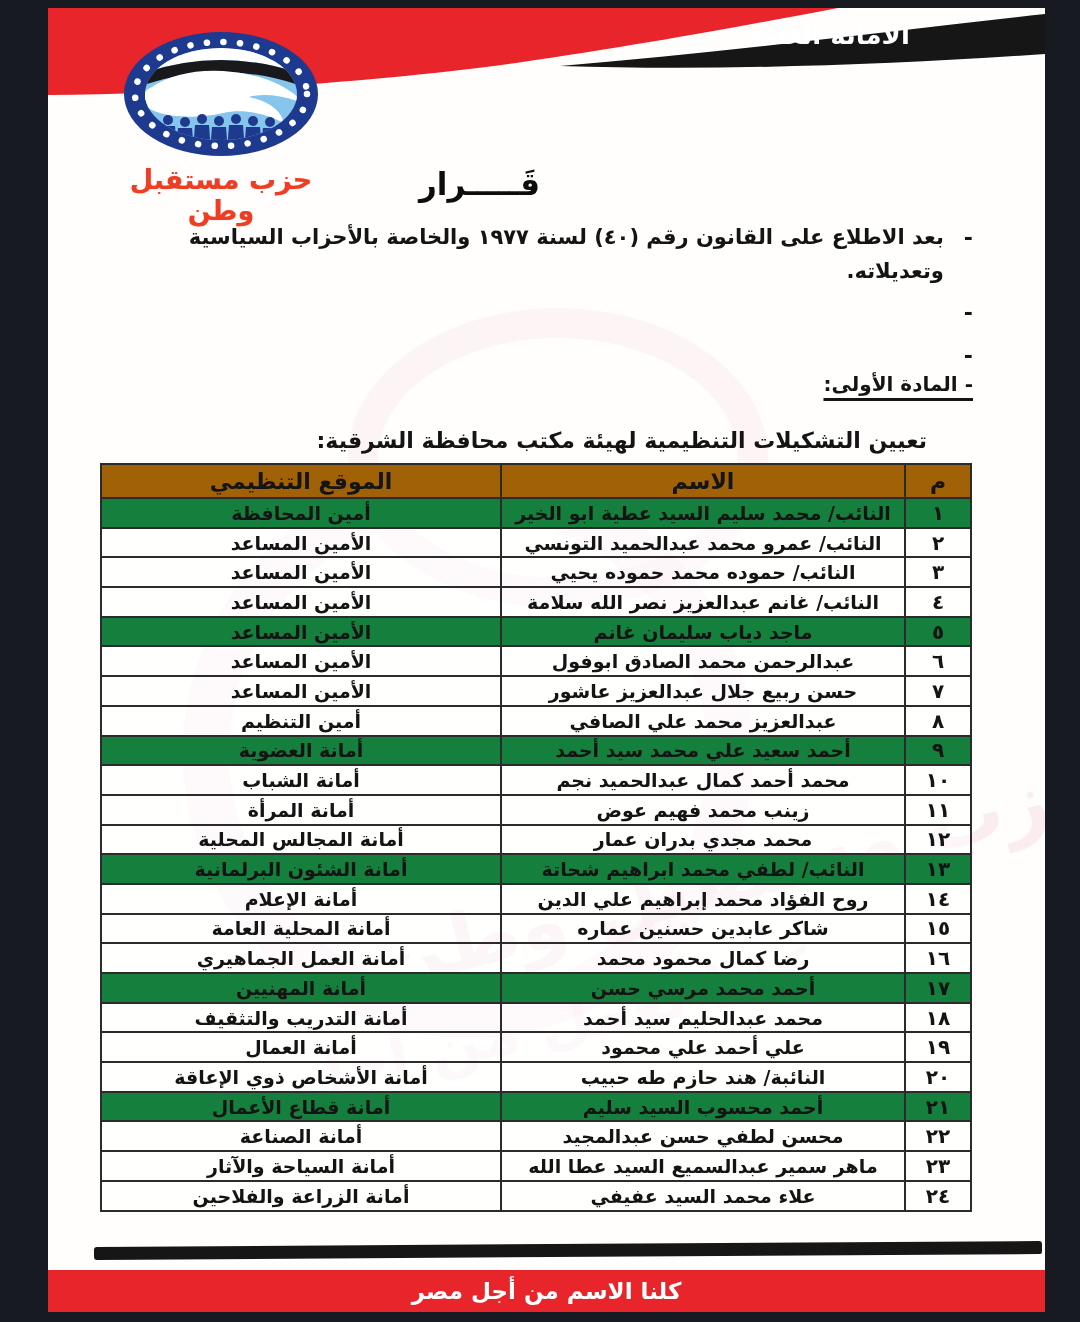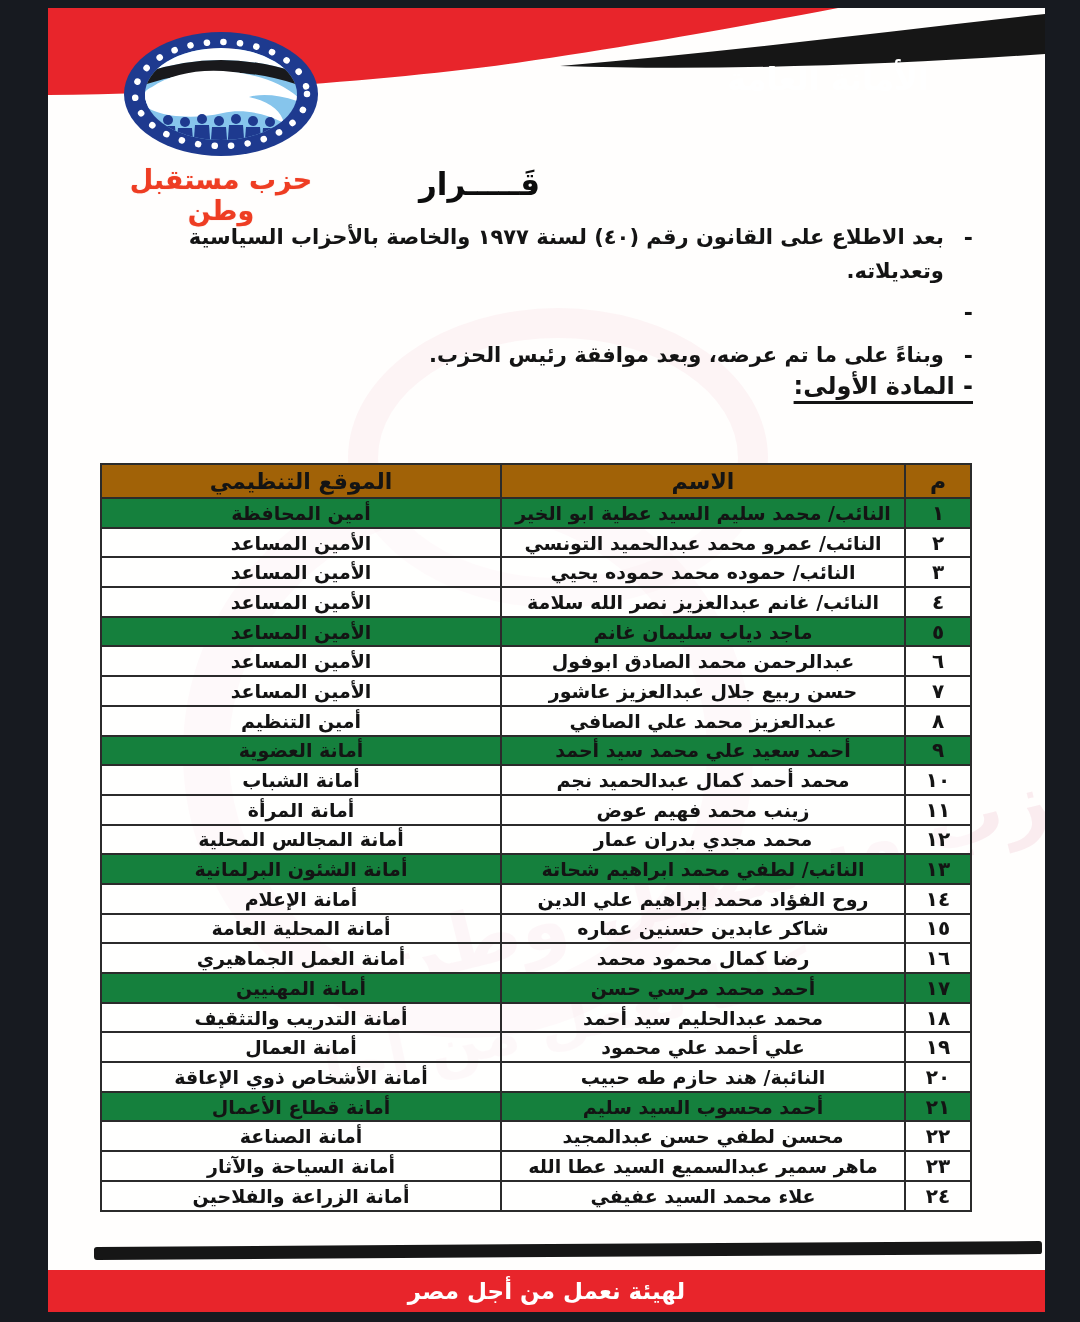--- a/index.html
+++ b/index.html
@@ -25,23 +25,22 @@
     position:absolute; left:48px; top:8px;
     width:997px; height:1304px;
     background:#fffefd;
     overflow:hidden;
   }
   
   .header{position:absolute;top:0;left:0;width:997px;height:175px;}
   .header svg{position:absolute;top:0;left:0;}
   .ribbon-label{
     position:absolute; top:12px; left:600px; width:360px;
-    text-align:center; color:#fff; font-weight:bold; font-size:32px;
+    text-align:center; color:#fff; font-weight:bold; font-size:26px;
     letter-spacing:0;
-    margin-top:40px;
   }
   .logo-wrap{position:absolute; top:22px; left:48px; width:250px;}
   .logo-wrap svg{position:static;display:block;margin:0 auto;}
   .party-name{
     margin-top:2px; text-align:center;
     color:var(--party_orange); font-weight:bold; font-size:27px;
     text-shadow:0 0 1px rgba(238,61,35,.45);
   }
   
   .watermark{position:absolute;left:0;top:0;width:997px;height:1304px;pointer-events:none;}
@@ -69,21 +68,21 @@
     list-style:none;
   }
   .clauses li{
     display:flex; gap:20px; align-items:flex-start;
     font-weight:bold; font-size:21px; line-height:1.62; margin-bottom:7px;
     text-align:right;
   }
   .clauses .dash{flex:0 0 auto; font-size:22px;}
   .article-heading{
     position:absolute; top:364px; right:72px;
-    font-weight:bold; font-size:24px;
+    font-weight:bold; font-size:20px;
     text-decoration:underline; text-decoration-thickness:2.5px; text-underline-offset:7px;
   }
   .article-intro{
     position:absolute; top:420px; right:118px;
     font-weight:bold; font-size:22px;
   }
   
   table.org{
     position:absolute; top:455px; left:52px;
     width:870px; border-collapse:collapse; table-layout:fixed;
@@ -204,25 +203,25 @@
   <ul class="clauses">
       <li>
     <span class="dash">-</span>
     <span class="clause-text" data-role="clause">بعد الاطلاع على القانون رقم (٤٠) لسنة ١٩٧٧ والخاصة بالأحزاب السياسية وتعديلاته.</span>
   </li>
       <li>
     <span class="dash">-</span>
   </li>
       <li>
     <span class="dash">-</span>
-    <span class="clause-text" data-role="clause">وبناءً على ما تم عرضه، وبعد موافقة رئيس الحزب.</span>
   </li>
     </ul>
 
   <div class="article-heading">- المادة الأولى:</div>
+  <div class="article-intro">تعيين التشكيلات التنظيمية لهيئة مكتب محافظة الشرقية:</div>
 
   <table class="org">
     <colgroup>
         <col class="c-num">
         <col class="c-name">
         <col class="c-pos">
       </colgroup>
     <thead>
       <tr>
         <th>م</th>
@@ -349,16 +348,16 @@
         <tr>
     <td data-role="num">٢٤</td>
     <td data-role="name">علاء محمد السيد عفيفي</td>
     <td data-role="position">أمانة الزراعة والفلاحين</td>
   </tr>
       </tbody>
   </table>
 
   <div class="footer-rule"></div>
   <div class="footer-band">
-    <span>لهيئة نعمل من أجل مصر</span>
+    <span>كلنا الاسم من أجل مصر</span>
   </div>
 
 </div>
 
 </body></html>

